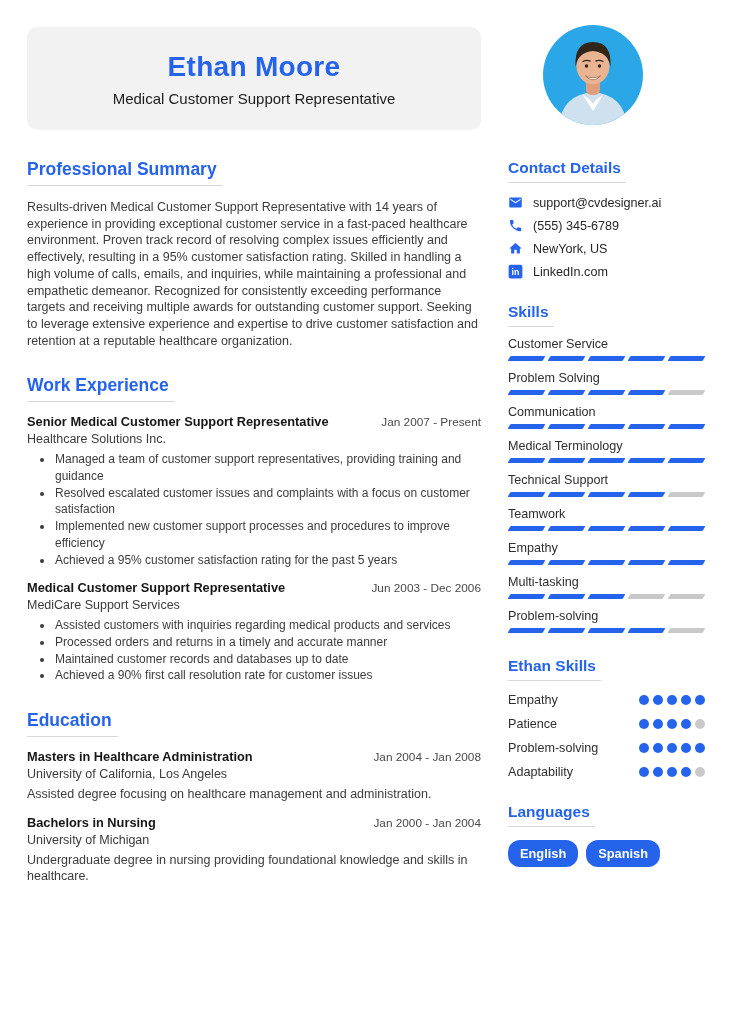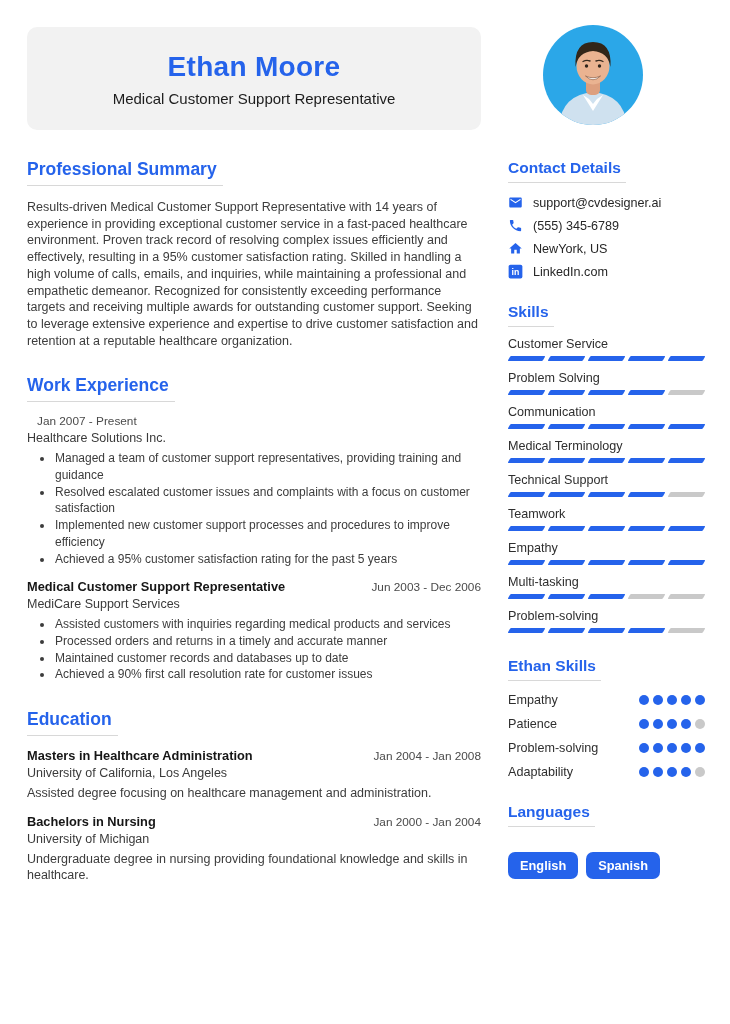--- a/index.html
+++ b/index.html
@@ -63,21 +63,21 @@
 
   .soft-list{margin-top:12px;}
   .soft-row{display:flex;justify-content:space-between;align-items:center;margin-bottom:10px;}
   .soft-label{font-size:12.6px;color:#2e2e2e;}
   .dots{display:flex;gap:4px;}
   .dot{width:10px;height:10px;border-radius:50%;background:var(--bar-empty);}
   .dot.filled{background:var(--accent);}
 
   .lang-list{display:flex;gap:8px;margin-top:13px;}
   .lang-chip{background:var(--accent);color:#fff;font-size:12.8px;font-weight:bold;
-    padding:6px 12px;border-radius:7px;border:none;font-family:"Liberation Sans",sans-serif;margin-top:12px;}
+    padding:6px 12px;border-radius:12px;border:none;font-family:"Liberation Sans",sans-serif;}
 </style>
 </head>
 <body>
 
 <div class="page">
 
   <div class="top-row">
     <div class="header-box">
       <div class="name">Ethan Moore</div>
       <div class="job-subtitle">Medical Customer Support Representative</div>
@@ -114,20 +114,21 @@
       <div class="section">
         <h2 class="section-h">Professional Summary</h2>
         <p class="summary-text">Results-driven Medical Customer Support Representative with 14 years of experience in providing exceptional customer service in a fast-paced healthcare environment. Proven track record of resolving complex issues efficiently and effectively, resulting in a 95% customer satisfaction rating. Skilled in handling a high volume of calls, emails, and inquiries, while maintaining a professional and empathetic demeanor. Recognized for consistently exceeding performance targets and receiving multiple awards for outstanding customer support. Seeking to leverage extensive experience and expertise to drive customer satisfaction and retention at a reputable healthcare organization.</p>
       </div>
 
       <div class="section">
         <h2 class="section-h">Work Experience</h2>
         <div id="jobs">
             <div class="entry">
               <div class="entry-head">
+                <div class="entry-title">Senior Medical Customer Support Representative</div>
                 <div class="entry-date">Jan 2007 - Present</div>
               </div>
               <div class="entry-sub">Healthcare Solutions Inc.</div>
               <ul class="bullets">
                 <li>Managed a team of customer support representatives, providing training and guidance</li>
                 <li>Resolved escalated customer issues and complaints with a focus on customer satisfaction</li>
                 <li>Implemented new customer support processes and procedures to improve efficiency</li>
                 <li>Achieved a 95% customer satisfaction rating for the past 5 years</li>
               </ul>
             </div>

